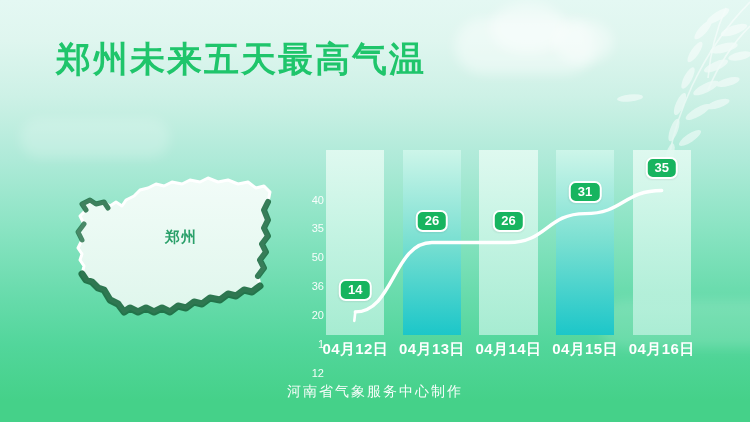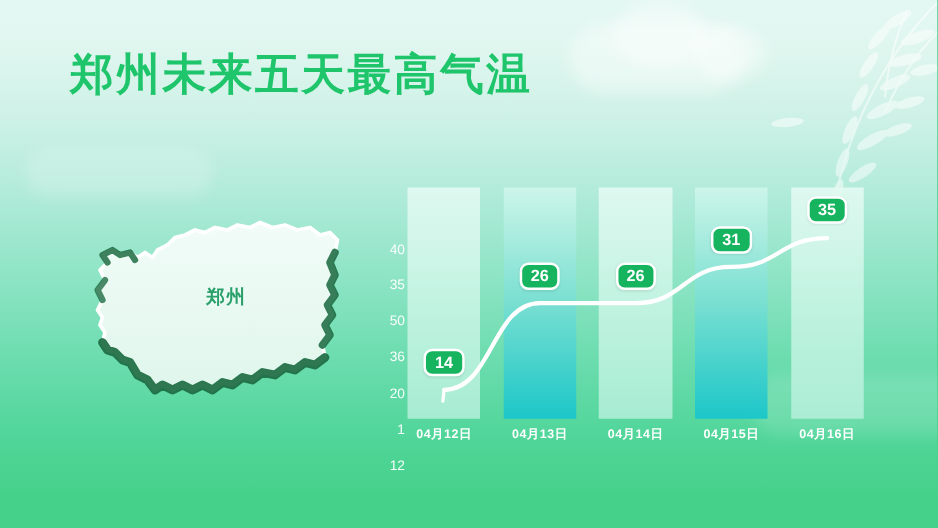--- a/index.html
+++ b/index.html
@@ -101,21 +101,21 @@
     font-size:13px; font-weight:bold;
     padding:1px 7px 2px 7px;
     line-height:15px;
     white-space:nowrap;
     box-shadow:0 1px 2px rgba(0,0,0,.07);
   }
 
   .xaxis { position:absolute; left:17px; top:190px; width:383px; display:flex; }
   .xlabel {
     flex:1 1 0; text-align:center;
-    font-size:10px; color:#ffffff; font-weight:bold;
+    font-size:15px; color:#ffffff; font-weight:bold;
     letter-spacing:.4px;
     white-space:nowrap;
   }
 
   
   .footer {
     position:absolute; left:0; top:383px; width:750px;
     text-align:center;
     font-size:14px; color:#ffffff; letter-spacing:2px;
     opacity:.96;
@@ -230,14 +230,15 @@
     </div>
     <div class="xaxis" id="xaxis">
         <div class="xlabel">04月12日</div>
         <div class="xlabel">04月13日</div>
         <div class="xlabel">04月14日</div>
         <div class="xlabel">04月15日</div>
         <div class="xlabel">04月16日</div>
       </div>
   </div>
 
+  <div class="footer">河南省气象服务中心制作</div>
 
 </div>
 
 </body></html>

